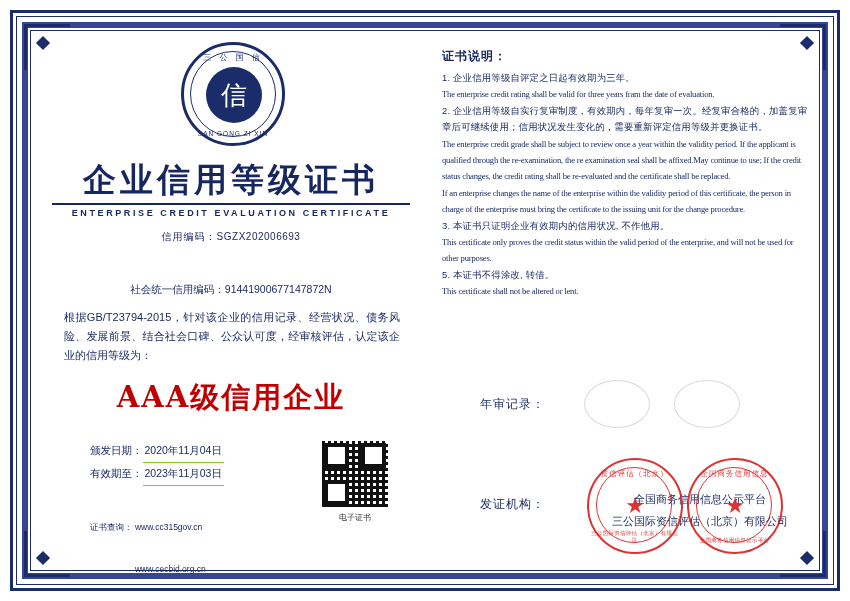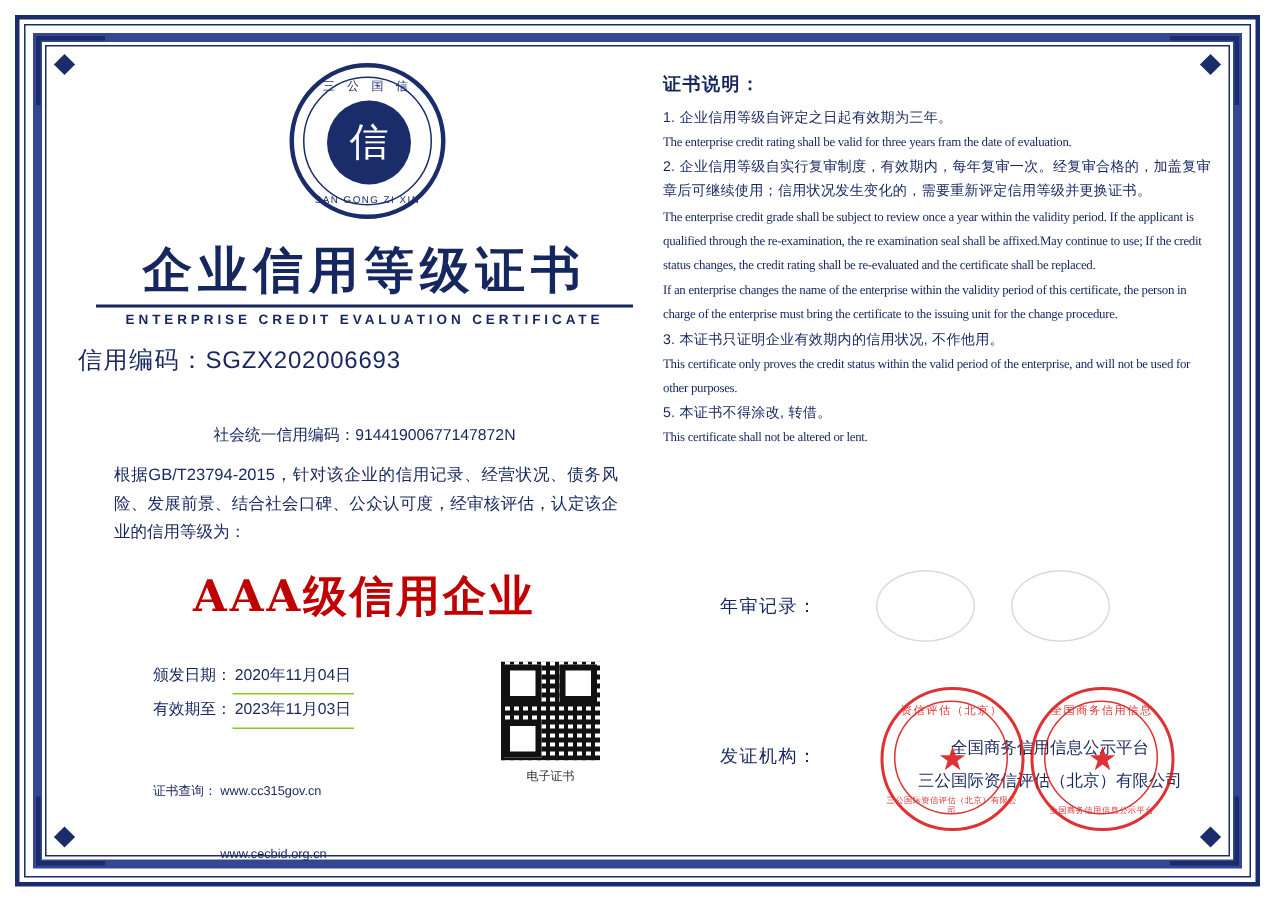--- a/index.html
+++ b/index.html
@@ -77,21 +77,21 @@
   
   .content {
     position: absolute;
     left: 40px; top: 40px;
     width: 770px; height: 521px;
   }
 
   
   .left-panel {
     position: absolute;
-    left: 12px; top: 0;
+    left: 0; top: 0;
     width: 382px;
     height: 521px;
   }
 
   
   .emblem-wrap {
     position: absolute;
     left: 141px;
     top: 2px;
     width: 104px;
@@ -178,22 +178,22 @@
     letter-spacing: 2.6px;
     color: #16265e;
     font-weight: bold;
   }
 
   
   .credit-no {
     position: absolute;
     left: 0; top: 190px;
     width: 382px;
-    text-align: left;
-    font-size: 16px;
+    text-align: center;
+    font-size: 10px;
     color: #16265e;
   }
   .credit-no .label { letter-spacing: 1px; }
   .credit-no .value { letter-spacing: 0.5px; }
 
   
   .company-name {
     position: absolute;
     left: 0; top: 208px;
     width: 382px;

